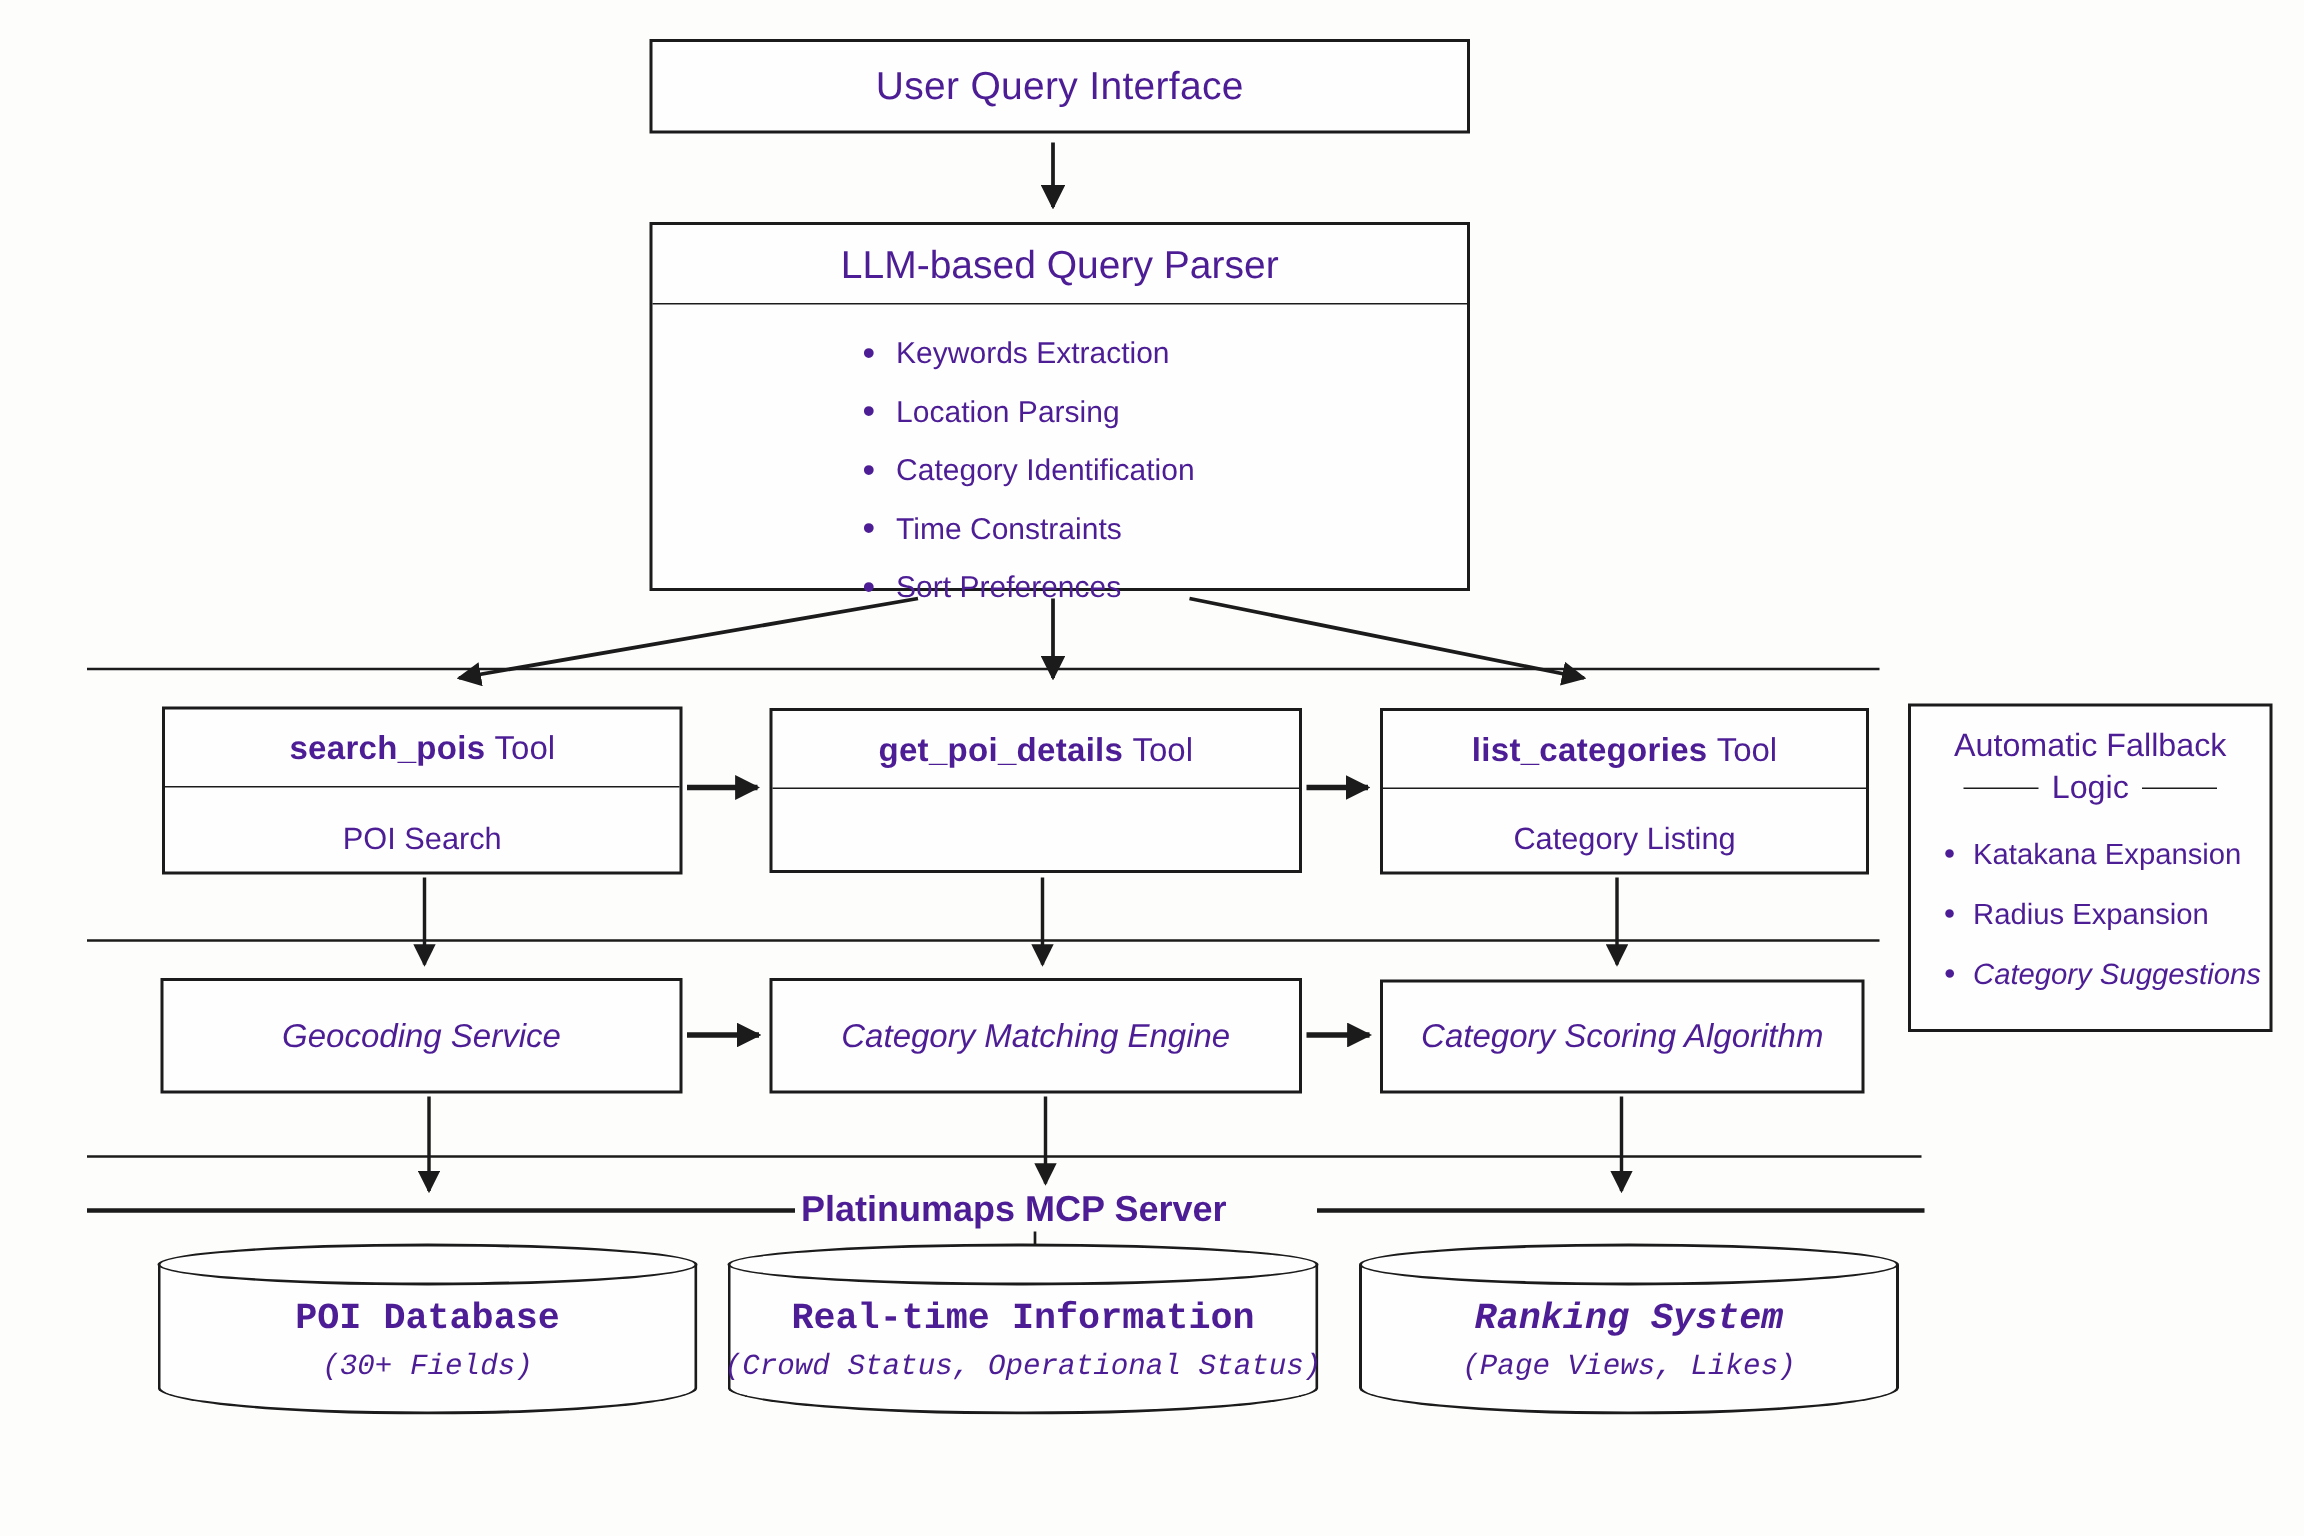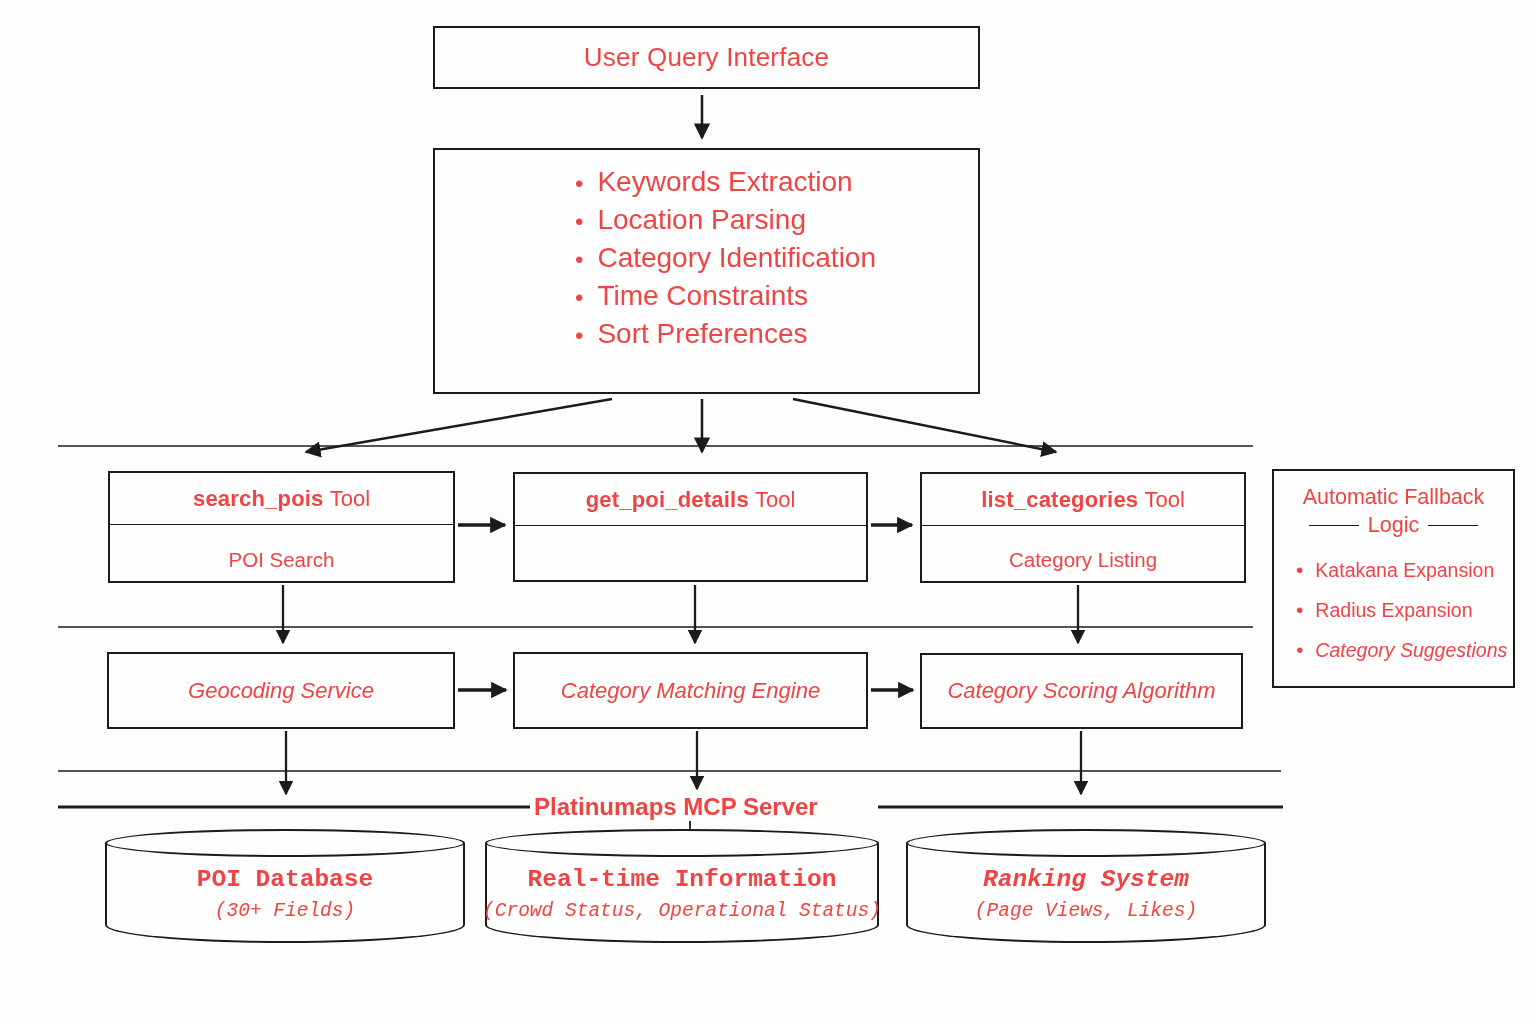--- a/index.html
+++ b/index.html
@@ -1,39 +1,39 @@
 <!DOCTYPE html>
 <html><head>
 <meta charset="utf-8">
 <style>
   html,body { margin:0; padding:0; background:#ffffff; }
   .canvas {
     position:relative; width:1536px; height:1024px;
     background:#fdfdfc; overflow:hidden;
     font-family:"Liberation Sans","DejaVu Sans",sans-serif;
-    color:#ef4444;
+    color:#4c1d95;
   }
   svg.wires { position:absolute; left:0; top:0; z-index:1; }
   .box {
     position:absolute; box-sizing:border-box; background:#fefefe;
     border:2.5px solid #1b1b1b; z-index:2;
   }
   .center-text { display:flex; align-items:center; justify-content:center; }
 
   
   .node-title { font-size:26px; letter-spacing:0.2px; }
 
   
   .parser-head {
     height:52px; border-bottom:1.8px solid #1b1b1b;
     display:flex; align-items:center; justify-content:center;
     font-size:26px;
   }
   .parser-list { list-style:none; margin:13px 0 0 0; padding:0 0 0 140px; }
-  .parser-list li { font-size:28px; line-height:37px; white-space:nowrap; }
+  .parser-list li { font-size:20px; line-height:37px; white-space:nowrap; }
   .parser-list li::before { content:"\2022"; font-size:24px; margin-right:14px; position:relative; top:1px; }
 
   
   .split-box { display:flex; flex-direction:column;gap:13px; }
   .split-head {
     height:51px; border-bottom:1.7px solid #1b1b1b;
     display:flex; align-items:center; justify-content:center;
     font-size:22px; white-space:nowrap;
   }
   .split-head .tname { font-weight:bold; letter-spacing:0.2px; }
@@ -124,20 +124,21 @@
     <line x1="286" y1="731" x2="286" y2="794" stroke="#1b1b1b" stroke-width="2.3" marker-end="url(#ah)"></line>
     <line x1="697" y1="731" x2="697" y2="789" stroke="#1b1b1b" stroke-width="2.3" marker-end="url(#ah)"></line>
     <line x1="1081" y1="731" x2="1081" y2="794" stroke="#1b1b1b" stroke-width="2.3" marker-end="url(#ah)"></line>
   </svg>
 
   <div class="box center-text" style="left:433px; top:26px; width:547px; height:63px;">
     <span class="node-title">User Query Interface</span>
   </div>
 
   <div class="box" style="left:433px; top:148px; width:547px; height:246px;">
+    <div class="parser-head">LLM-based Query Parser</div>
     <ul class="parser-list">
       <li>Keywords Extraction</li>
       <li>Location Parsing</li>
       <li>Category Identification</li>
       <li>Time Constraints</li>
       <li>Sort Preferences</li>
     </ul>
   </div>
 
   <div class="box split-box" style="left:108px; top:471px; width:347px; height:112px;">

